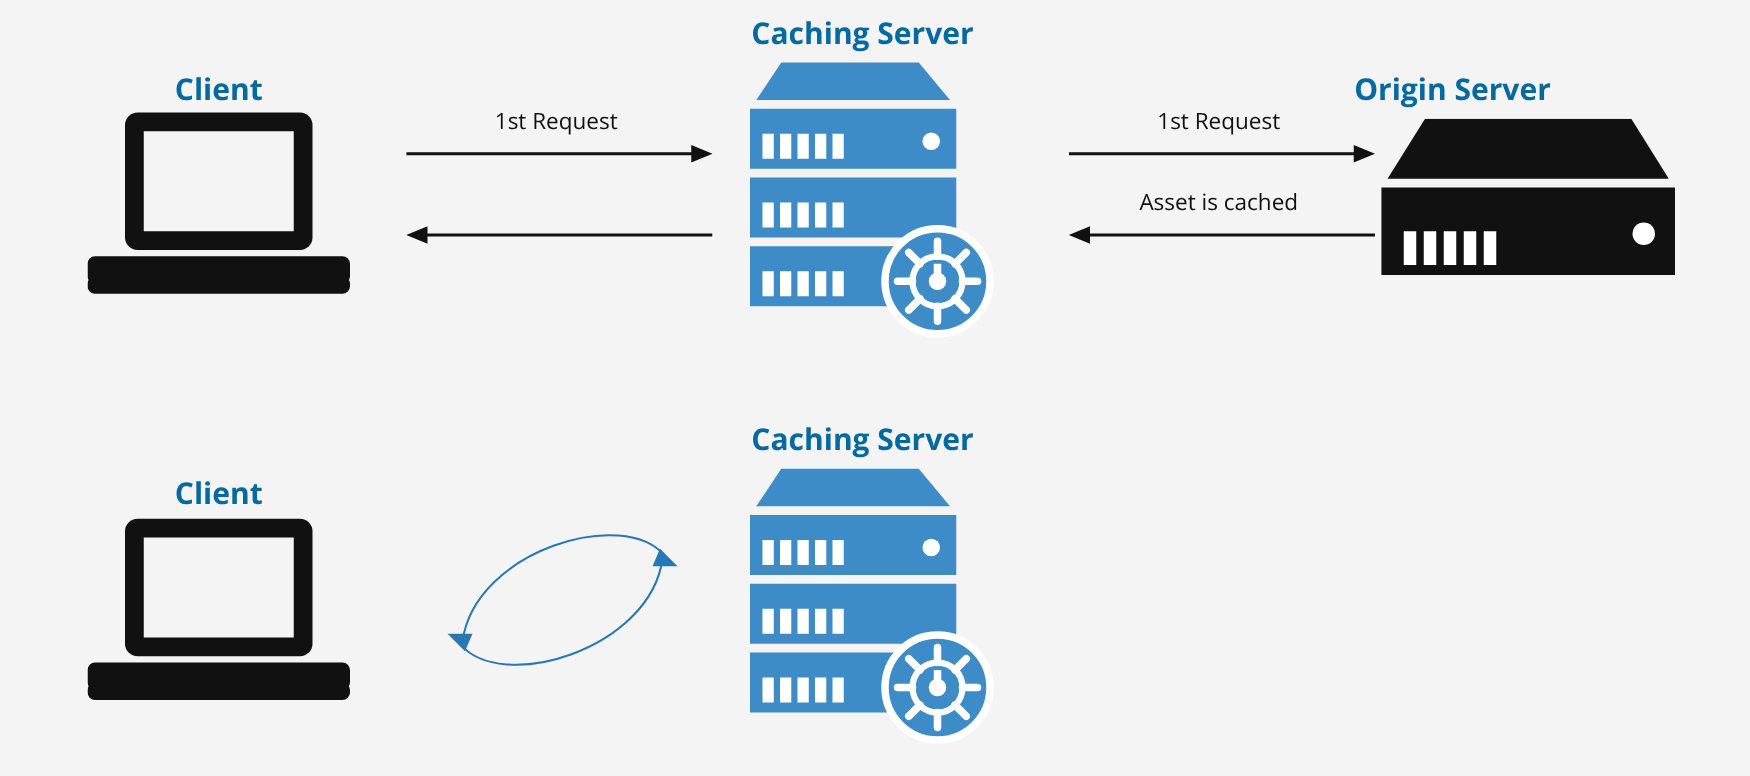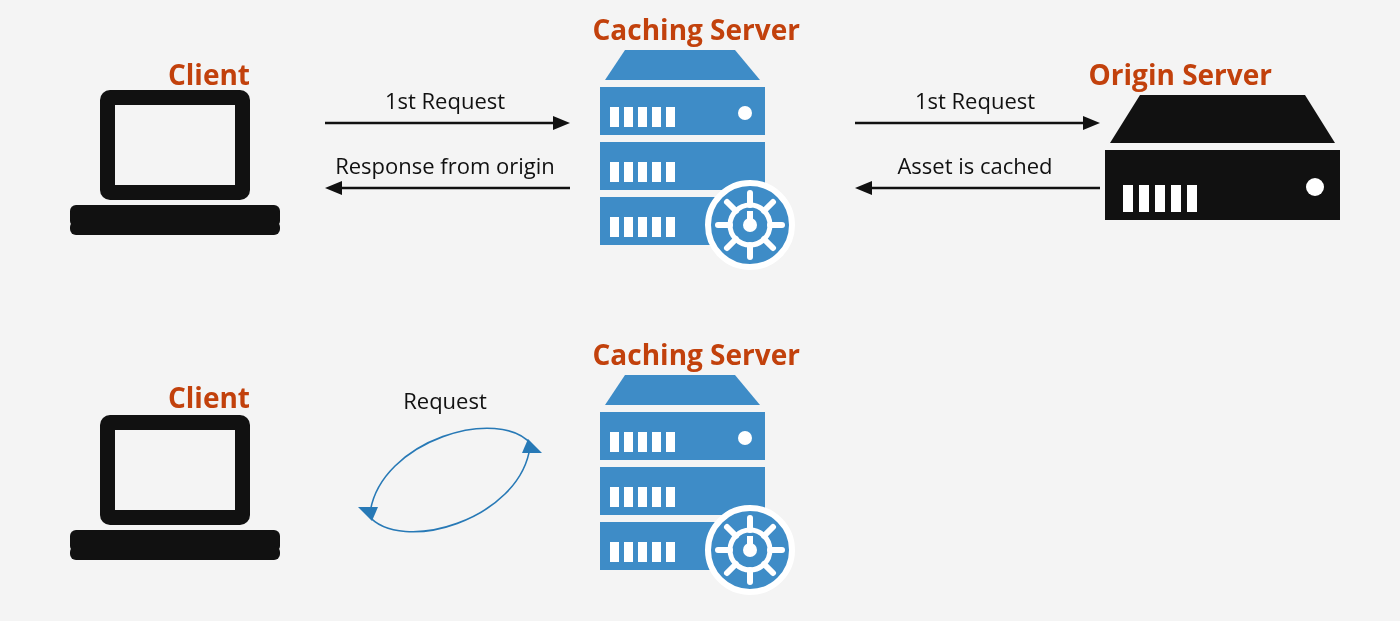--- a/index.html
+++ b/index.html
@@ -12,28 +12,28 @@
     overflow: hidden;
   }
   .stage {
     position: relative;
     width: 1400px;
     height: 621px;
   }
   .label-title {
     position: absolute;
     font-weight: 700;
-    color: #c2410c;
-    font-size: 28px;
-    text-align: right;
+    color: #0369a1;
+    font-size: 24px;
+    text-align: center;
   }
   .arrow-label {
     position: absolute;
     color: #111;
-    font-size: 22px;
+    font-size: 18px;
     text-align: center;
   }
   .icon {
     position: absolute;
   }
   svg { display: block; }
 </style>
 </head>
 <body>
 
@@ -111,21 +111,20 @@
     </svg>
   </div>
 
   <div class="arrow-label" style="left:330px; top:85px; width:230px;">1st Request</div>
   <div class="icon" style="left:325px; top:113px;">
     <svg width="245" height="20" viewBox="0 0 245 20">
       <line x1="0" y1="10" x2="230" y2="10" stroke="#111" stroke-width="2.5"></line>
       <polygon points="245,10 228,3 228,17" fill="#111"></polygon>
     </svg>
   </div>
-  <div class="arrow-label" style="left:315px; top:150px; width:260px;">Response from origin</div>
   <div class="icon" style="left:325px; top:178px;">
     <svg width="245" height="20" viewBox="0 0 245 20">
       <line x1="245" y1="10" x2="15" y2="10" stroke="#111" stroke-width="2.5"></line>
       <polygon points="0,10 17,3 17,17" fill="#111"></polygon>
     </svg>
   </div>
 
   <div class="arrow-label" style="left:860px; top:85px; width:230px;">1st Request</div>
   <div class="icon" style="left:855px; top:113px;">
     <svg width="245" height="20" viewBox="0 0 245 20">
@@ -184,21 +183,20 @@
       <line x1="155" y1="200" x2="155" y2="212" stroke="#fff" stroke-width="6" stroke-linecap="round"></line>
       <line x1="135" y1="180" x2="123" y2="180" stroke="#fff" stroke-width="6" stroke-linecap="round"></line>
       <line x1="175" y1="180" x2="187" y2="180" stroke="#fff" stroke-width="6" stroke-linecap="round"></line>
       <line x1="169" y1="166" x2="178" y2="157" stroke="#fff" stroke-width="6" stroke-linecap="round"></line>
       <line x1="141" y1="166" x2="132" y2="157" stroke="#fff" stroke-width="6" stroke-linecap="round"></line>
       <line x1="169" y1="194" x2="178" y2="203" stroke="#fff" stroke-width="6" stroke-linecap="round"></line>
       <line x1="141" y1="194" x2="132" y2="203" stroke="#fff" stroke-width="6" stroke-linecap="round"></line>
     </svg>
   </div>
 
-  <div class="arrow-label" style="left:370px; top:385px; width:150px;">Request</div>
 
 
   <div class="icon" style="left:350px; top:405px;">
     <svg width="200" height="150" viewBox="0 0 200 150">
 
       <path d="M 20 108 C 30 35, 150 0, 182 40" fill="none" stroke="#2779b6" stroke-width="1.6"></path>
       <polygon points="192,48 178,34 172,48" fill="#2779b6"></polygon>
 
       <path d="M 180 42 C 170 115, 50 150, 18 110" fill="none" stroke="#2779b6" stroke-width="1.6"></path>
       <polygon points="8,102 22,116 28,102" fill="#2779b6"></polygon>

